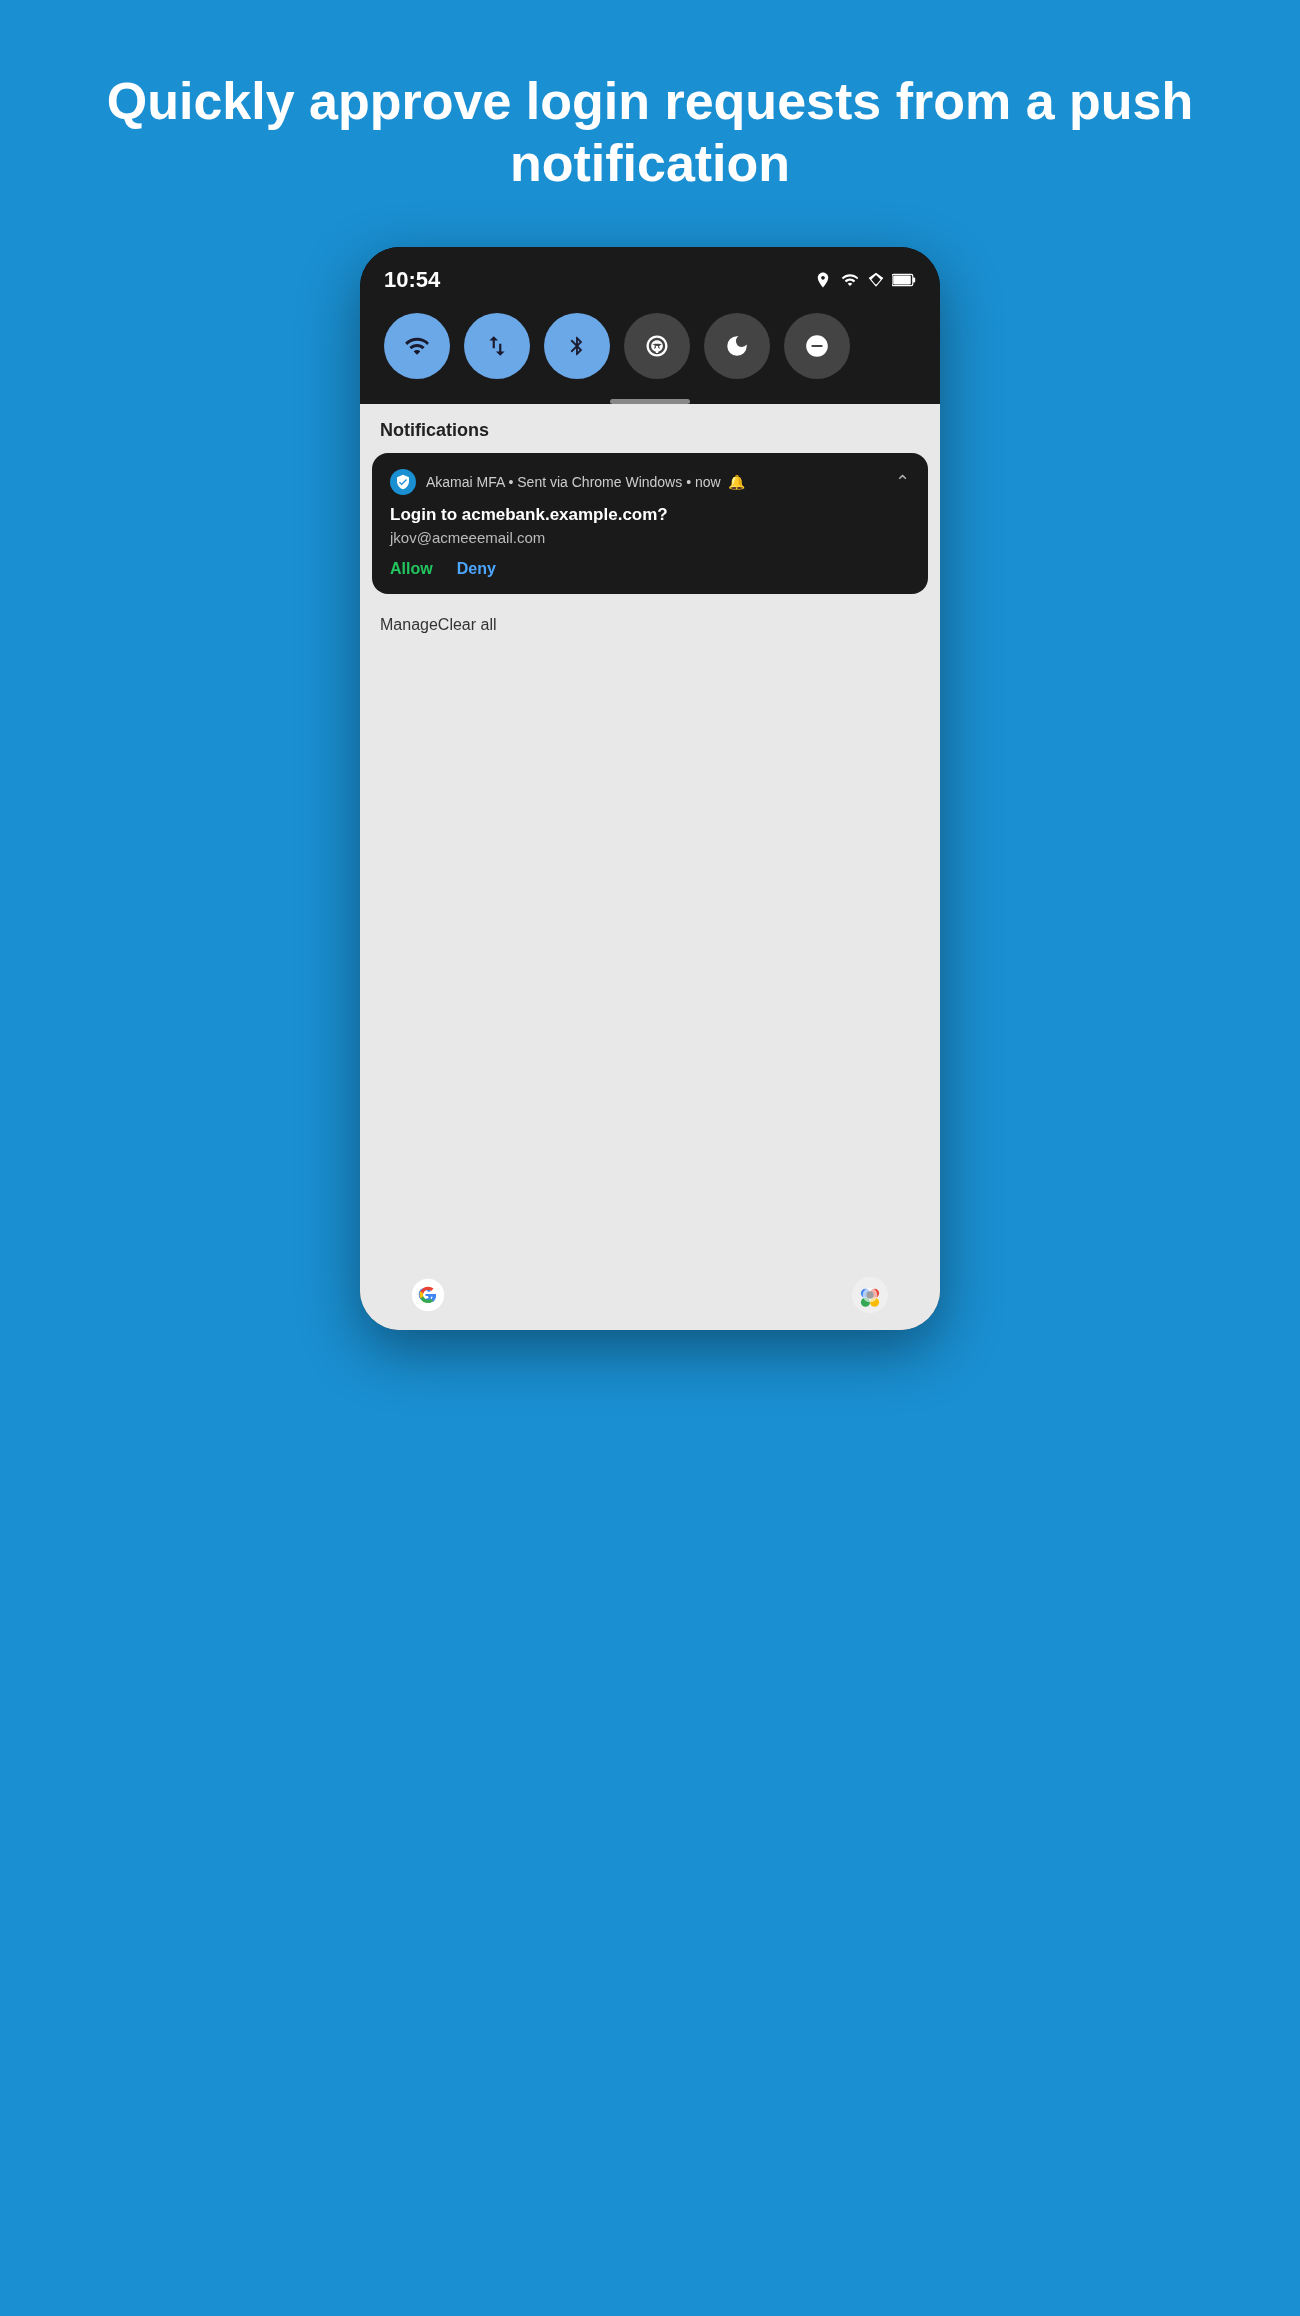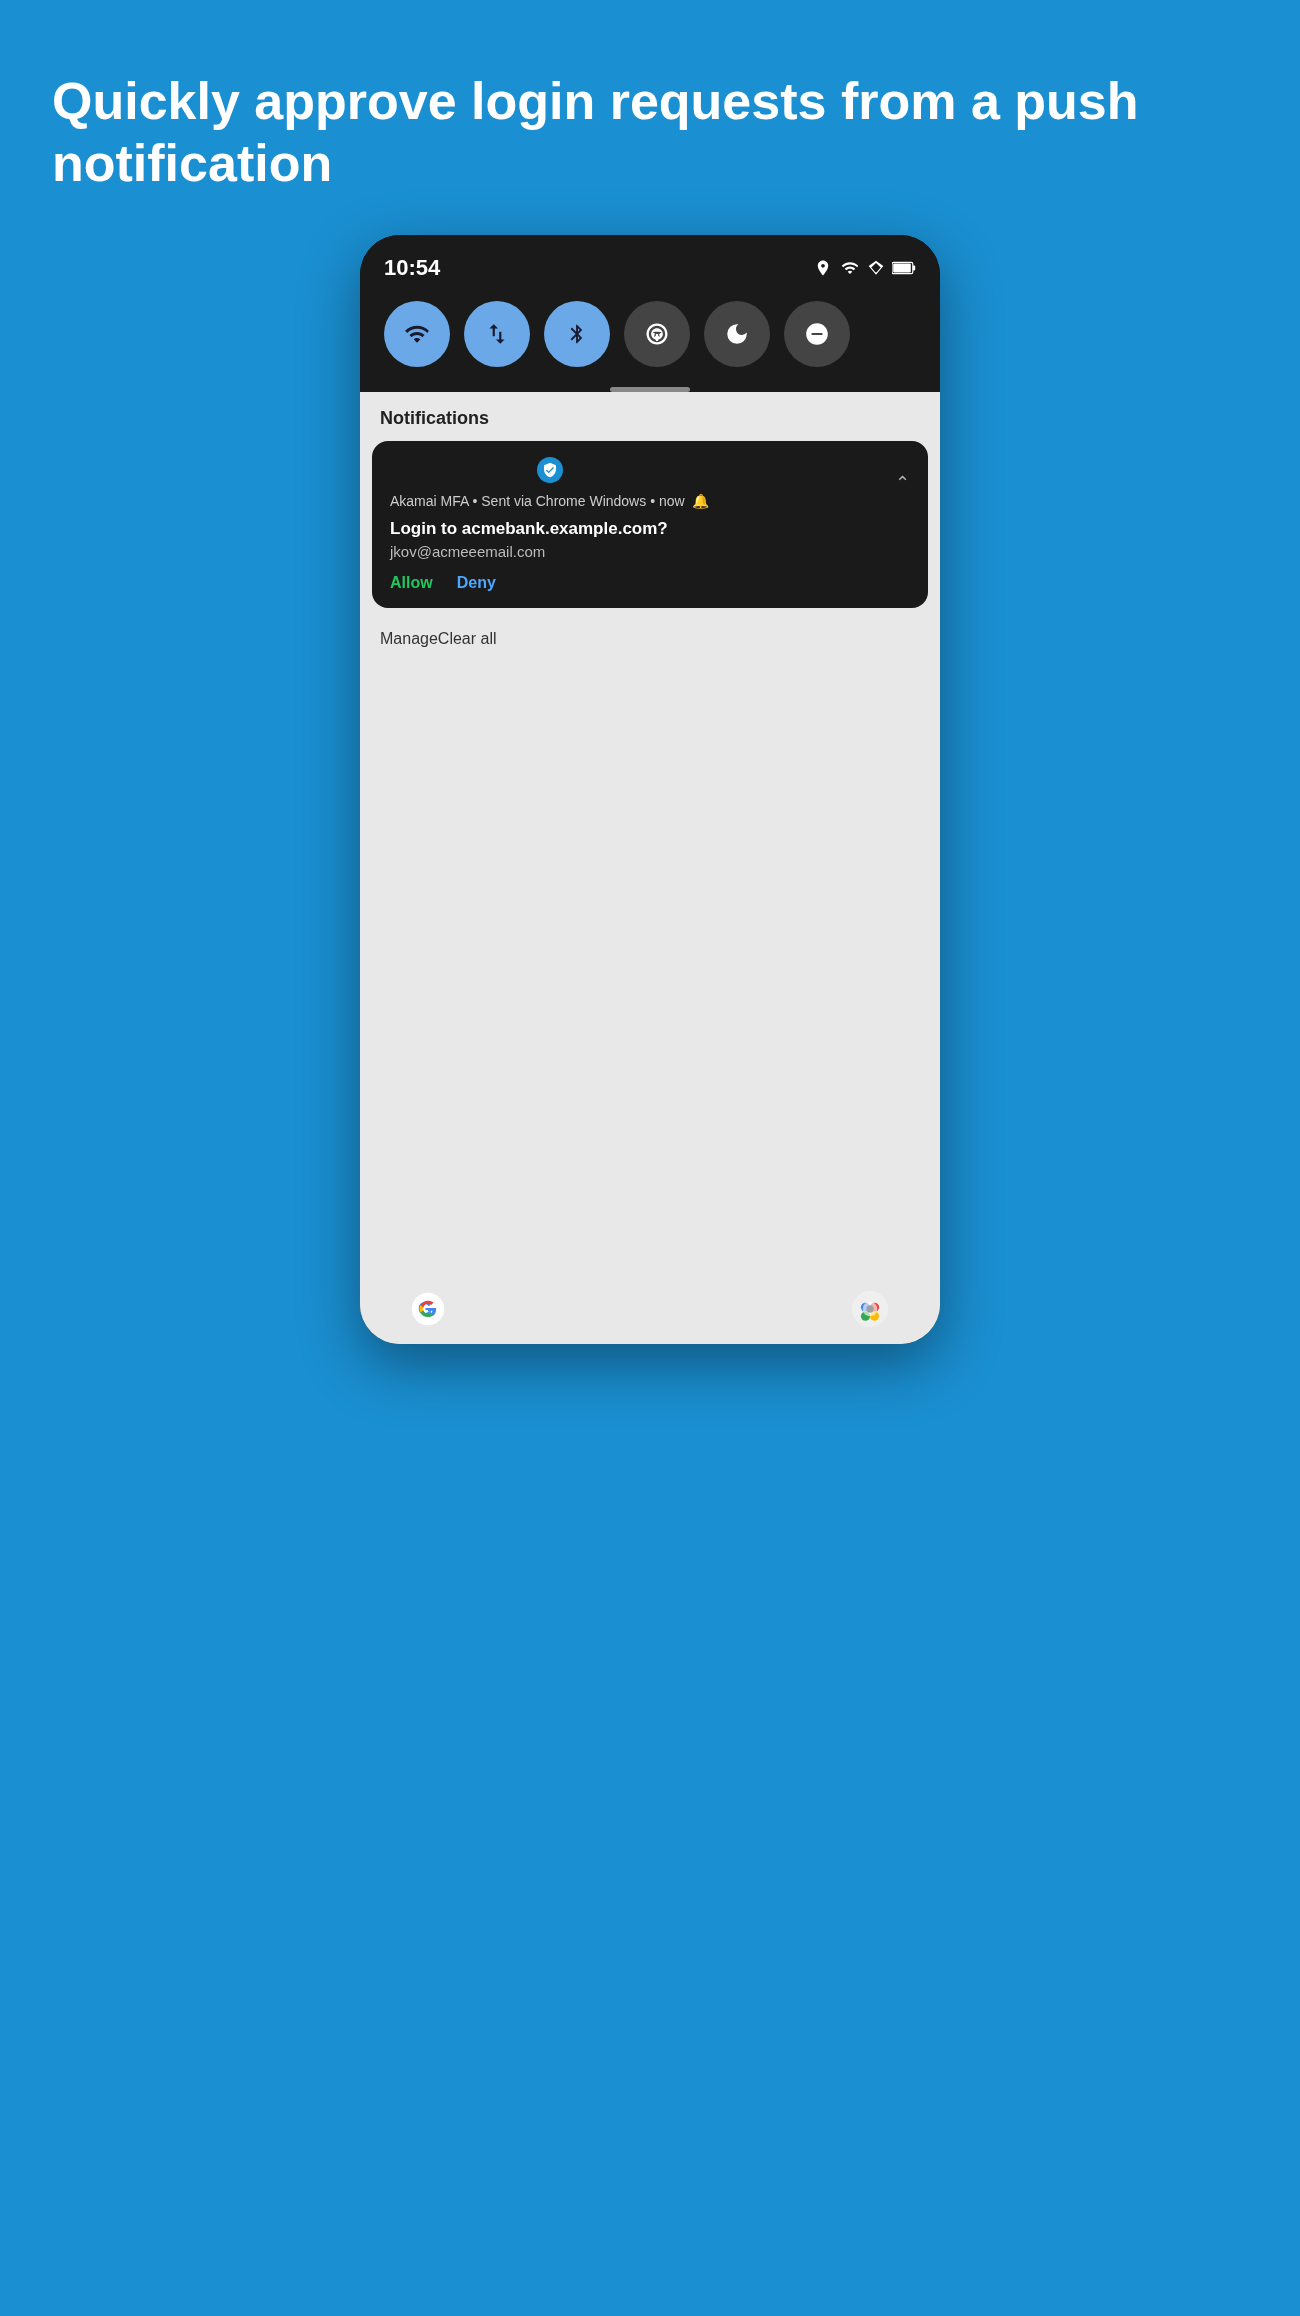--- a/index.html
+++ b/index.html
@@ -12,24 +12,25 @@
       flex-direction: column;
       align-items: center;
       font-family: 'Arial', sans-serif;
       overflow: hidden;
     }
 
     .hero-title {
       color: #ffffff;
       font-size: 52px;
       font-weight: 800;
+      text-align: center;
       margin-top: 70px;
-      margin-bottom: 40px;
+      margin-bottom: 52px;
       line-height: 1.2;
-      padding: 0 52px;
+      padding: 0 96px;
     }
 
     .phone-container {
       width: 580px;
       background: #000;
       border-radius: 40px;
       overflow: hidden;
       box-shadow: 0 20px 60px rgba(0,0,0,0.4);
     }
 
@@ -137,21 +138,20 @@
       display: flex;
       align-items: center;
       justify-content: space-between;
       margin-bottom: 10px;
     }
 
     .notif-app-left {
       display: flex;
       align-items: center;
       gap: 10px;
-      flex-direction: column;
     }
 
     .app-icon-circle {
       width: 26px;
       height: 26px;
       border-radius: 50%;
       background: #1a8fd1;
       display: flex;
       align-items: center;
       justify-content: center;

